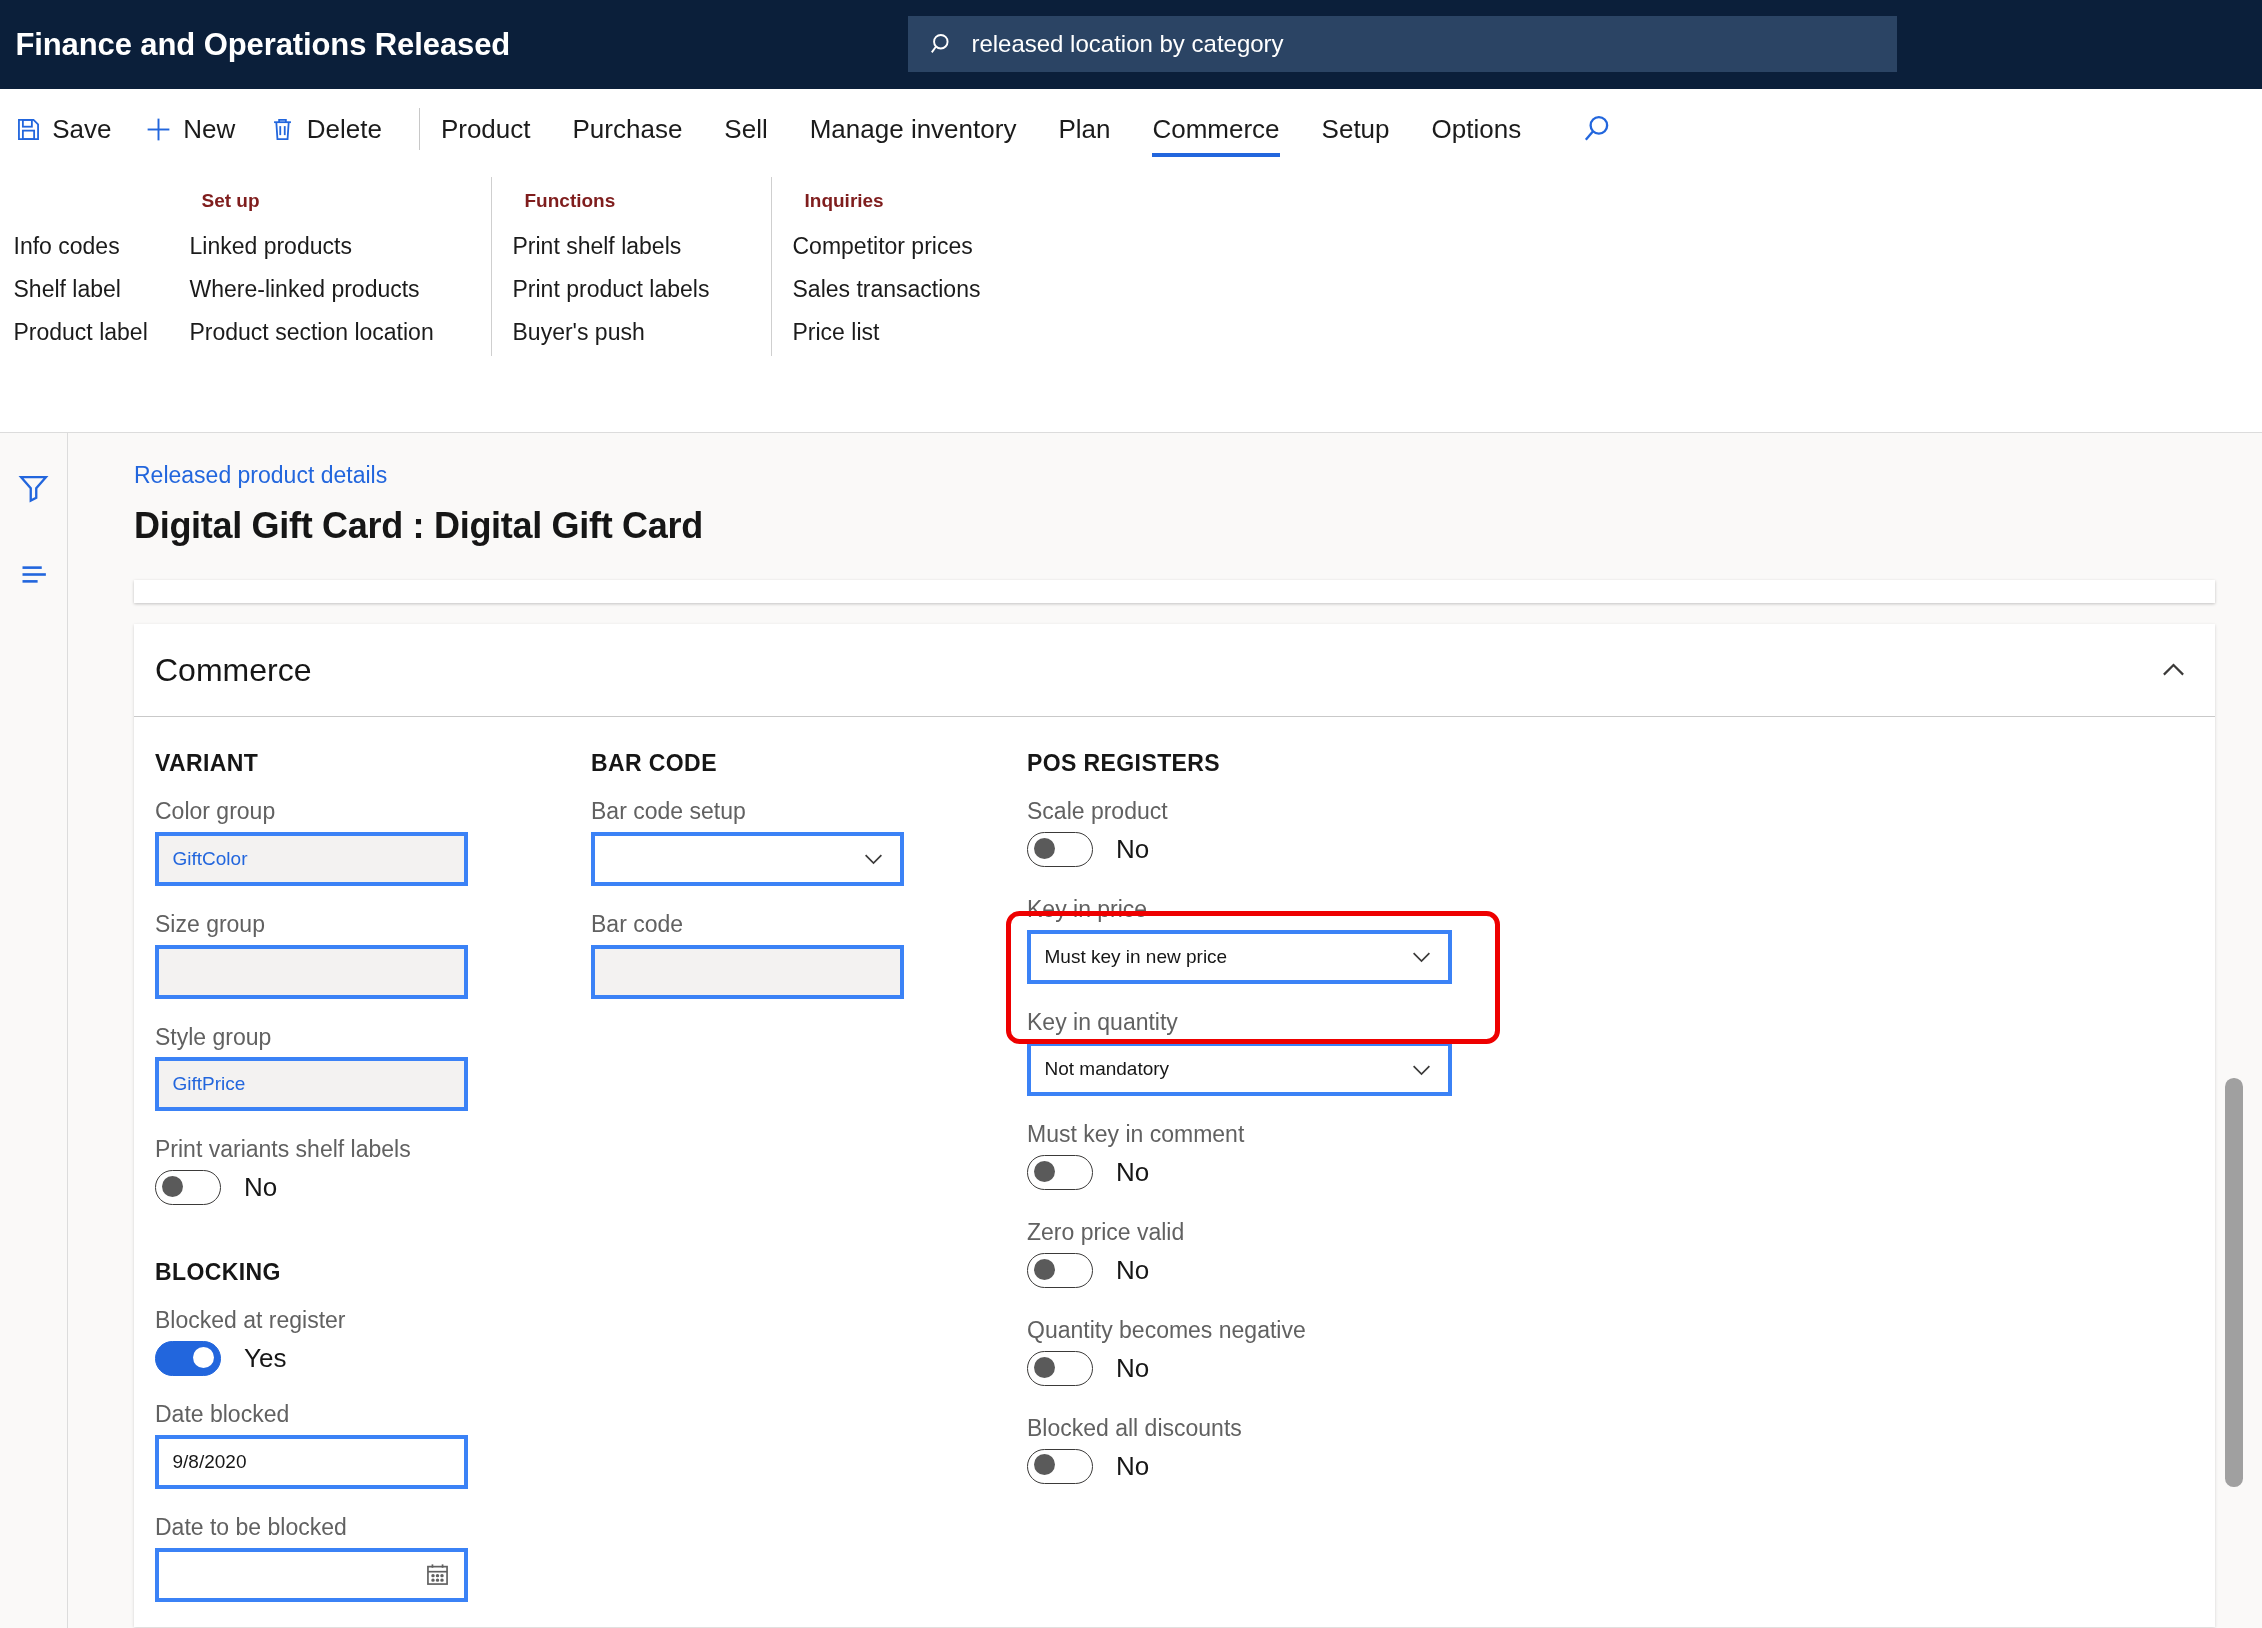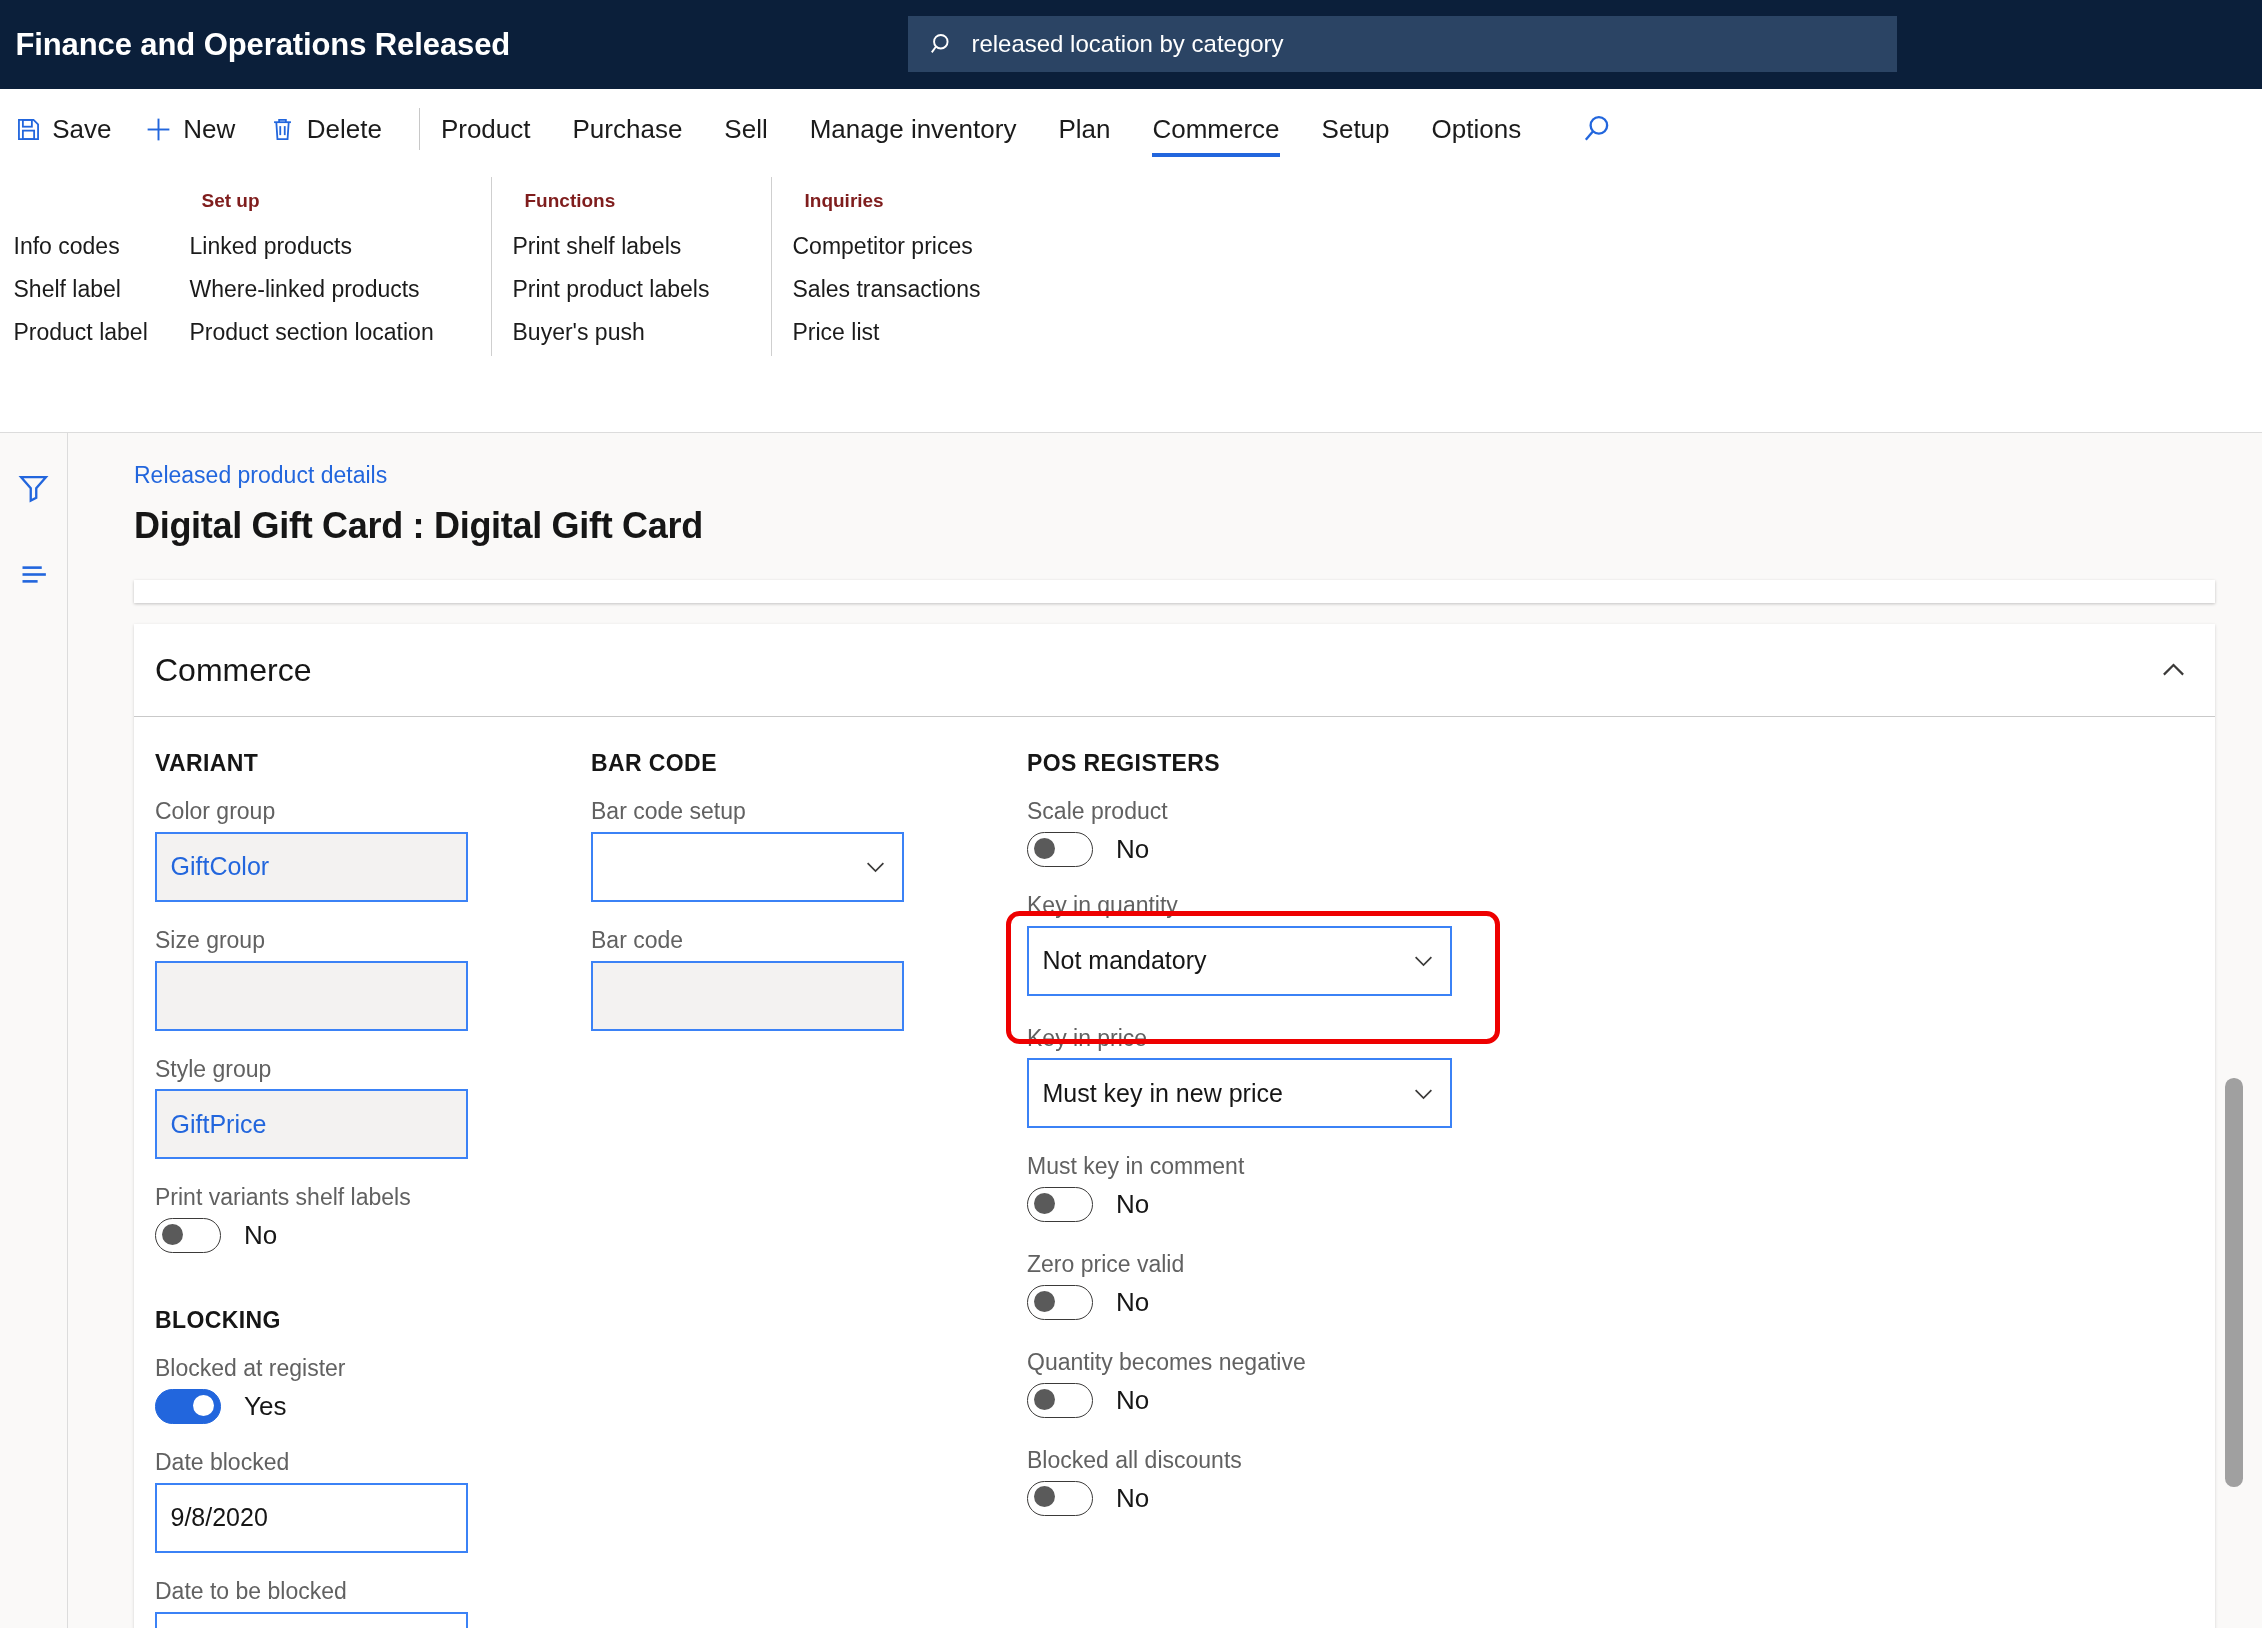--- a/index.html
+++ b/index.html
@@ -231,27 +231,27 @@
   .sechead.gap { margin-top: 54px; }
 
   .field { margin-bottom: 25px; }
   .flabel {
     font-size: 23px;
     color: #616161;
     margin-bottom: 6.8px;
     white-space: nowrap;
   }
   .fbox {
-    height: 70px;
-    border: 2px solid #3b82f6;
+    height: 54px;
+    border: 4px solid #3b82f6;
     background: #f3f2f1;
     display: flex;
     align-items: center;
     padding: 0 13.5px;
-    font-size: 25px;
+    font-size: 19px;
     color: #161616;
     width: 313px;
   }
   .fbox.white { background: #ffffff; }
   .fbox.link { color: #2266dd; }
   .fbox.dd {
     width: 313px;
     justify-content: space-between;
     background: #ffffff;
   }
@@ -556,44 +556,44 @@
           <div class="field">
             <div class="flabel">Scale product</div>
             <div class="toggle-row">
               <div class="tgl">
                   <span class="knob"></span>
                 </div>
               <div class="tgl-val">No</div>
             </div>
           </div>
 
-          <div class="field">
-            <div class="flabel">Key in quantity</div>
-            <div class="fbox dd2">
-              <span>Not mandatory</span>
-              <span class="chev">
-                <svg viewBox="0 0 24 24" width="27" height="27" fill="none" stroke="#3b3a39" stroke-width="1.5">
-                  <polyline points="5,9 12,16 19,9"></polyline>
-                </svg>
-              </span>
-            </div>
-          </div>
-
           <div class="field" style="margin-top:29px">
             <div class="flabel">Key in price</div>
             <div class="fbox dd2">
               <span>Must key in new price</span>
               <span class="chev">
                 <svg viewBox="0 0 24 24" width="27" height="27" fill="none" stroke="#3b3a39" stroke-width="1.5">
                   <polyline points="5,9 12,16 19,9"></polyline>
                 </svg>
               </span>
             </div>
           </div>
 
+          <div class="field">
+            <div class="flabel">Key in quantity</div>
+            <div class="fbox dd2">
+              <span>Not mandatory</span>
+              <span class="chev">
+                <svg viewBox="0 0 24 24" width="27" height="27" fill="none" stroke="#3b3a39" stroke-width="1.5">
+                  <polyline points="5,9 12,16 19,9"></polyline>
+                </svg>
+              </span>
+            </div>
+          </div>
+
           <div class="field" style="">
             <div class="flabel">Must key in comment</div>
             <div class="toggle-row">
               <div class="tgl">
                   <span class="knob"></span>
                 </div>
               <div class="tgl-val">No</div>
             </div>
           </div>
 

